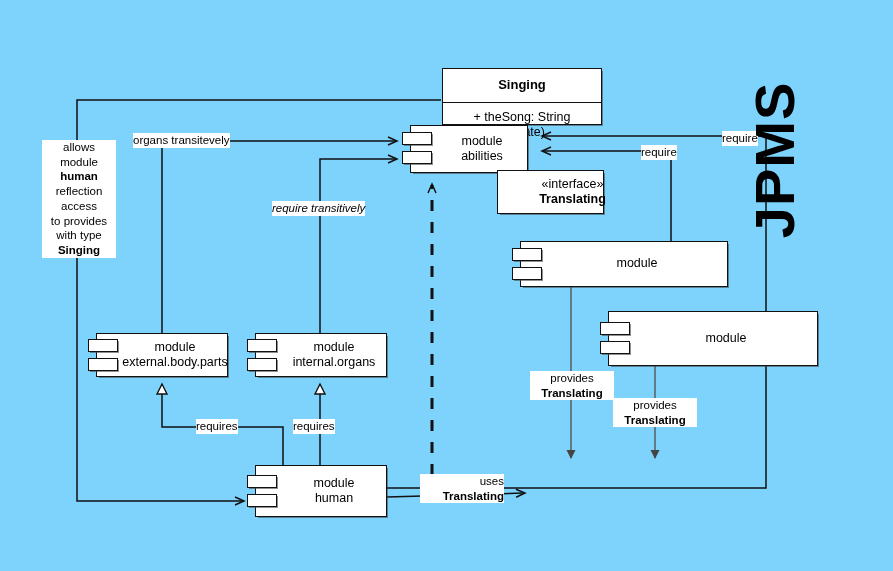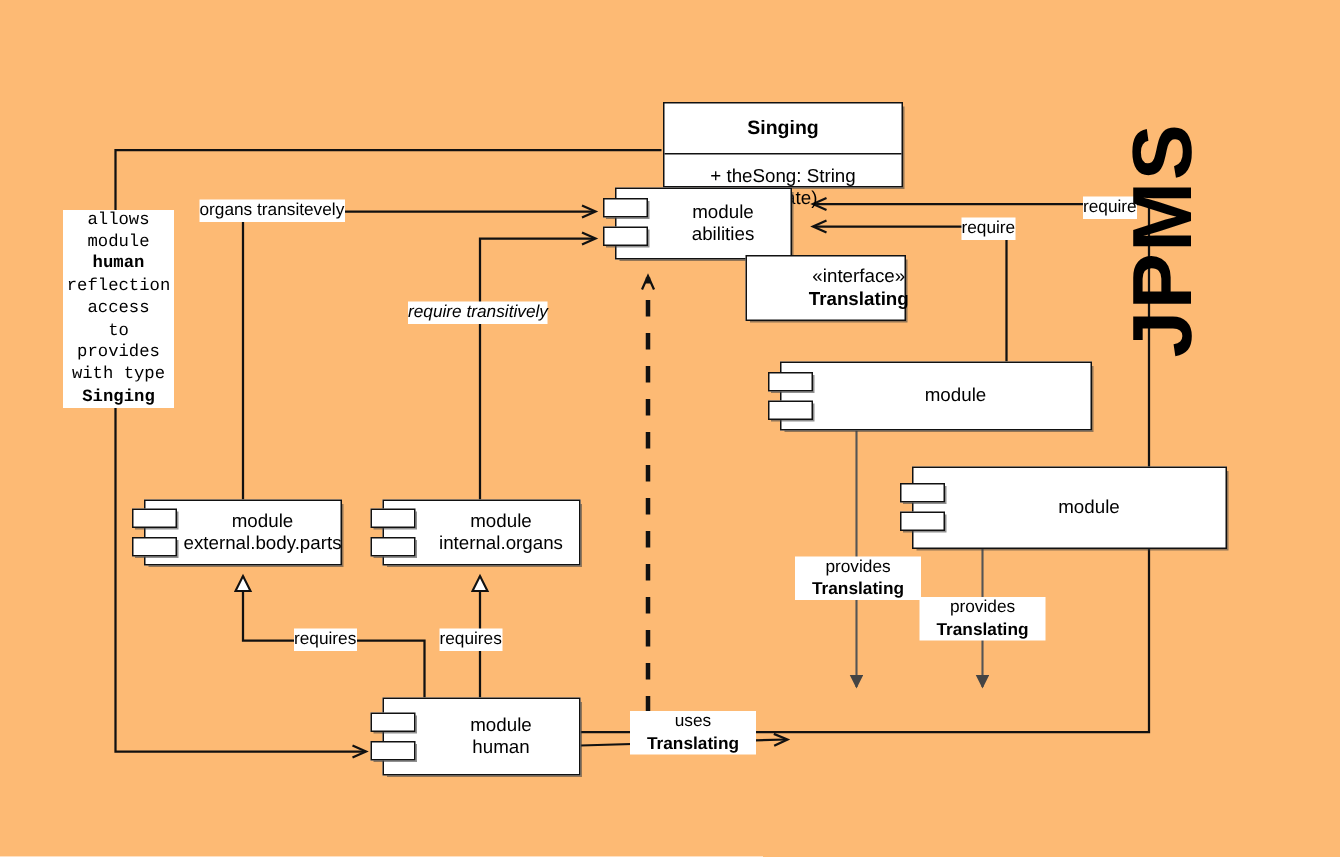--- a/index.html
+++ b/index.html
@@ -8,21 +8,21 @@
     background: #ffffff;
   }
   body {
     font-family: "Liberation Sans", sans-serif;
     color: #000000;
   }
   #canvas {
     position: relative;
     width: 893px;
     height: 571px;
-    background: #fdba74;
+    background: #7dd3fc;
     overflow: hidden;
   }
   #wires {
     position: absolute;
     left: 0;
     top: 0;
     width: 893px;
     height: 571px;
   }
   .node {
@@ -226,21 +226,21 @@
   <div class="node module" style="left:255px; top:465px; width:132px; height:52px;">
     <span class="mod-icon" style="top:9px;">
         <i class="top"></i>
         <i class="bot"></i>
       </span>
     <span class="ln">module</span>
     <span class="ln">human</span>
   </div>
 
 
-  <div class="lbl multi" style="left:42px; top:140px; width:74px;font-family:Liberation Mono, monospace;">
+  <div class="lbl multi" style="left:42px; top:140px; width:74px;">
     <span>allows</span><br>
     <span>module</span><br>
     <b>human</b><br>
     <span>reflection</span><br>
     <span>access</span><br>
     <span>to provides</span><br>
     <span>with type</span><br>
     <b>Singing</b>
   </div>
 
@@ -262,21 +262,21 @@
 
   <div class="lbl" style="left:196px; top:419px;">
     <span>requires</span>
   </div>
 
   <div class="lbl" style="left:293px; top:419px;">
     <span>requires</span>
   </div>
 
 
-  <div class="lbl multi" style="left:420px; top:474px; width:84px;">
+  <div class="lbl multi" style="left:420px; top:474px; width:84px;text-align:right;">
     <span>uses</span><br>
     <b>Translating</b>
   </div>
 
   <div class="lbl multi" style="left:530px; top:371px; width:84px;">
     <span>provides</span><br>
     <b>Translating</b>
   </div>
 
   <div class="lbl multi" style="left:613px; top:398px; width:84px;">

